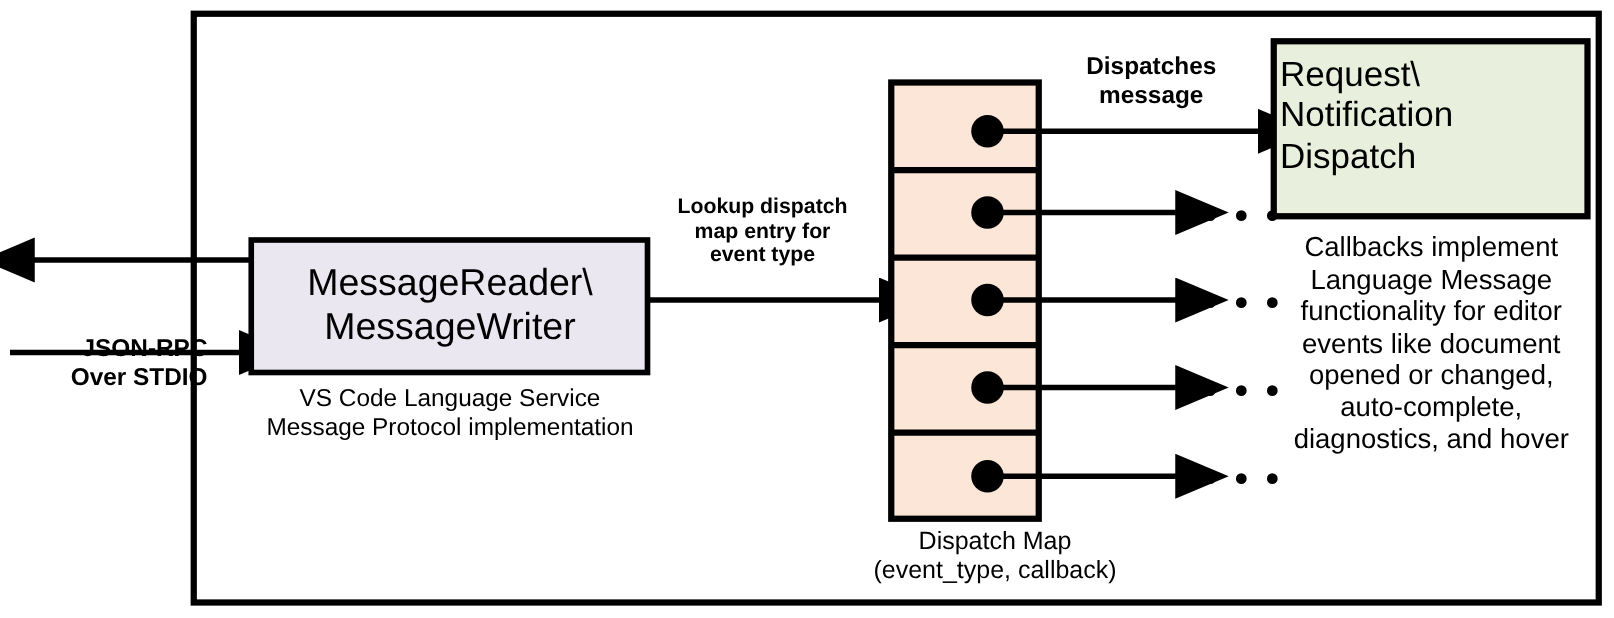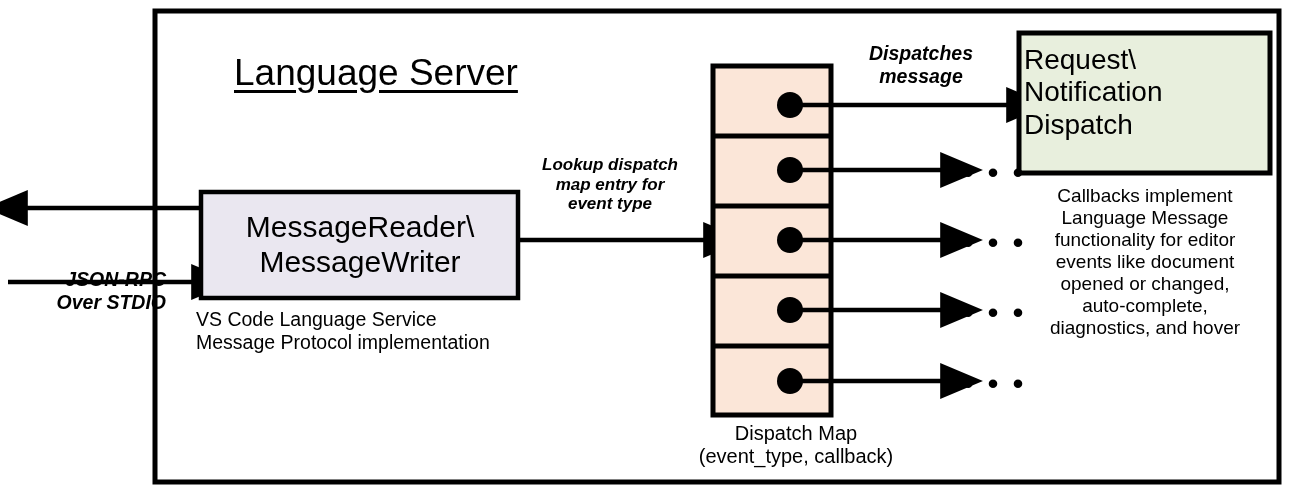--- a/index.html
+++ b/index.html
@@ -7,21 +7,21 @@
     width:1291px;height:494px;
     font-family:"Liberation Sans", sans-serif;
     color:#000000;
     overflow:hidden;
     position:relative;
   }
   #stage{position:absolute;left:0;top:0;width:1291px;height:494px;}
   svg#diagram{position:absolute;left:0;top:0;width:1291px;height:494px;}
 
   .txt{position:absolute;white-space:pre;line-height:1.16;}
-  .ital{font-style:italic;font-weight:600;}
+  .ital{font-weight:600;}
 
   
   #title-text{
     left:234px;top:52px;width:340px;
     font-size:37px;text-decoration:underline;
     text-underline-offset:5px;
     text-align:left;
   }
 
   
@@ -30,21 +30,21 @@
     font-size:19.5px;text-align:right;margin-top:48px;
   }
 
   
   #mrw-box-label{
     left:204px;top:210px;width:312px;
     font-size:30px;text-align:center;
   }
   #mrw-caption{
     left:196px;top:308px;width:328px;
-    font-size:19.5px;text-align:left;
+    font-size:19.5px;text-align:center;
   }
 
   
   #lookup-label{
     left:520px;top:155px;width:180px;
     font-size:17px;text-align:center;
   }
 
   
   #dispatch-label{
@@ -52,21 +52,21 @@
     font-size:19.5px;text-align:center;
   }
 
   
   #cb-box-label{
     left:1024px;top:44px;width:242px;
     font-size:28px;text-align:left;
   }
   #cb-caption{
     left:1012px;top:185px;width:266px;
-    font-size:19px;text-align:center;
+    font-size:22px;text-align:center;
   }
 
   
   #map-caption{
     left:636px;top:422px;width:320px;
     font-size:20px;text-align:center;
   }
 
   .ell{position:absolute;font-size:30px;letter-spacing:3px;font-weight:700;line-height:1;}
 </style>
@@ -112,21 +112,20 @@
 
     <circle cx="790" cy="310" r="13" fill="#000"></circle>
     <line x1="790" y1="310" x2="942" y2="310" stroke="#000" stroke-width="4.5" marker-end="url(#ah)"></line>
 
     <circle cx="790" cy="381" r="13" fill="#000"></circle>
     <line x1="790" y1="381" x2="942" y2="381" stroke="#000" stroke-width="4.5" marker-end="url(#ah)"></line>
 
     <rect x="1019" y="33" width="251" height="140" fill="#E8EFDD" stroke="#000" stroke-width="5"></rect>
   </svg>
 
-  <div class="txt" id="title-text">Language Server</div>
 
   <div class="txt ital" id="io-label"><span>JSON-RPC</span><br><span>Over STDIO</span></div>
 
   <div class="txt" id="mrw-box-label"><span>MessageReader\</span><br><span>MessageWriter</span></div>
 
   <div class="txt" id="mrw-caption"><span>VS Code Language Service</span><br><span>Message Protocol implementation</span></div>
 
   <div class="txt ital" id="lookup-label"><span>Lookup dispatch</span><br><span>map entry for</span><br><span>event type</span></div>
 
   <div class="txt ital" id="dispatch-label"><span>Dispatches</span><br><span>message</span></div>

